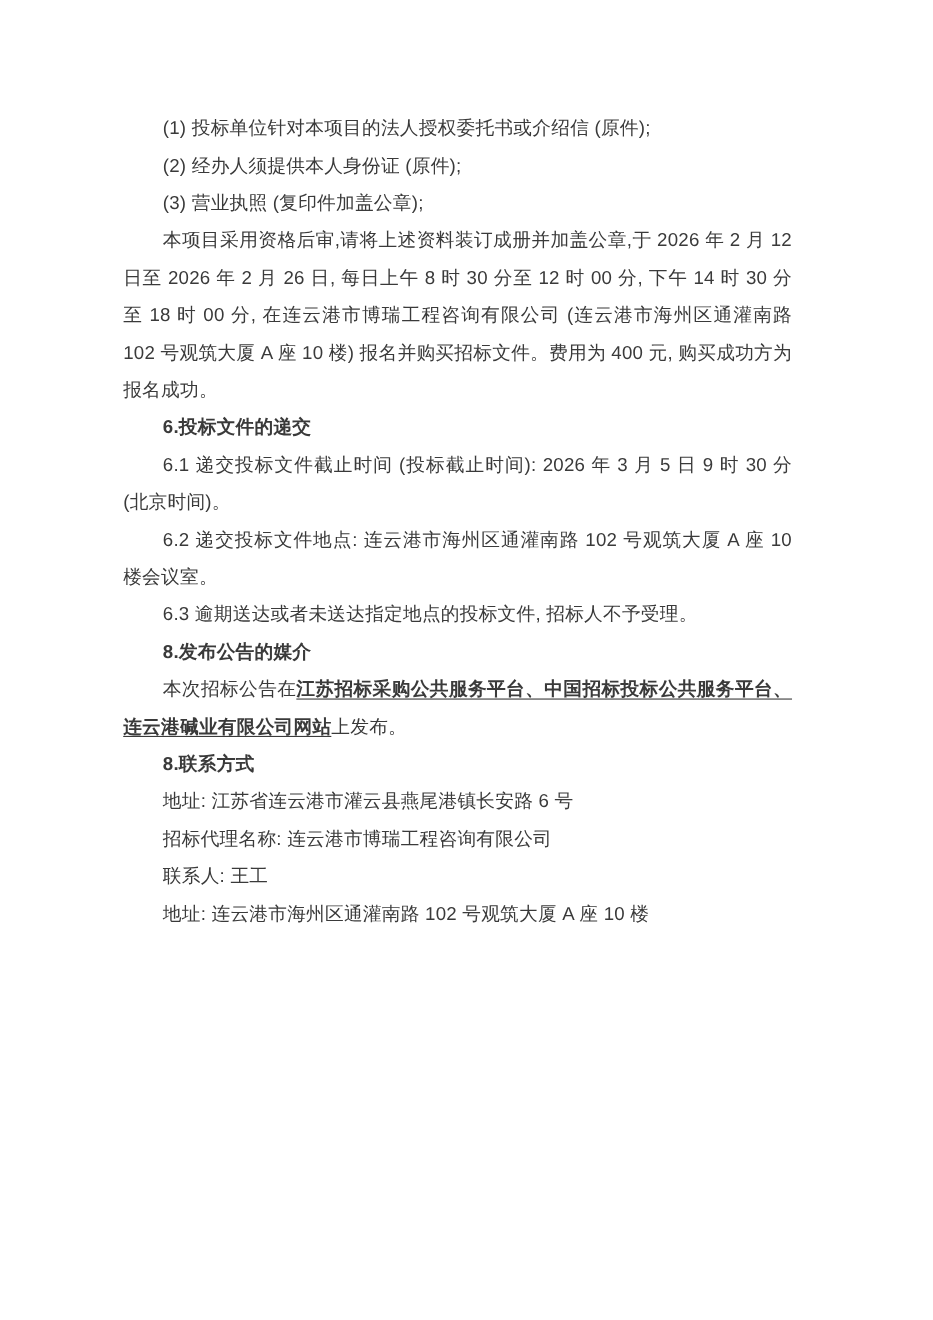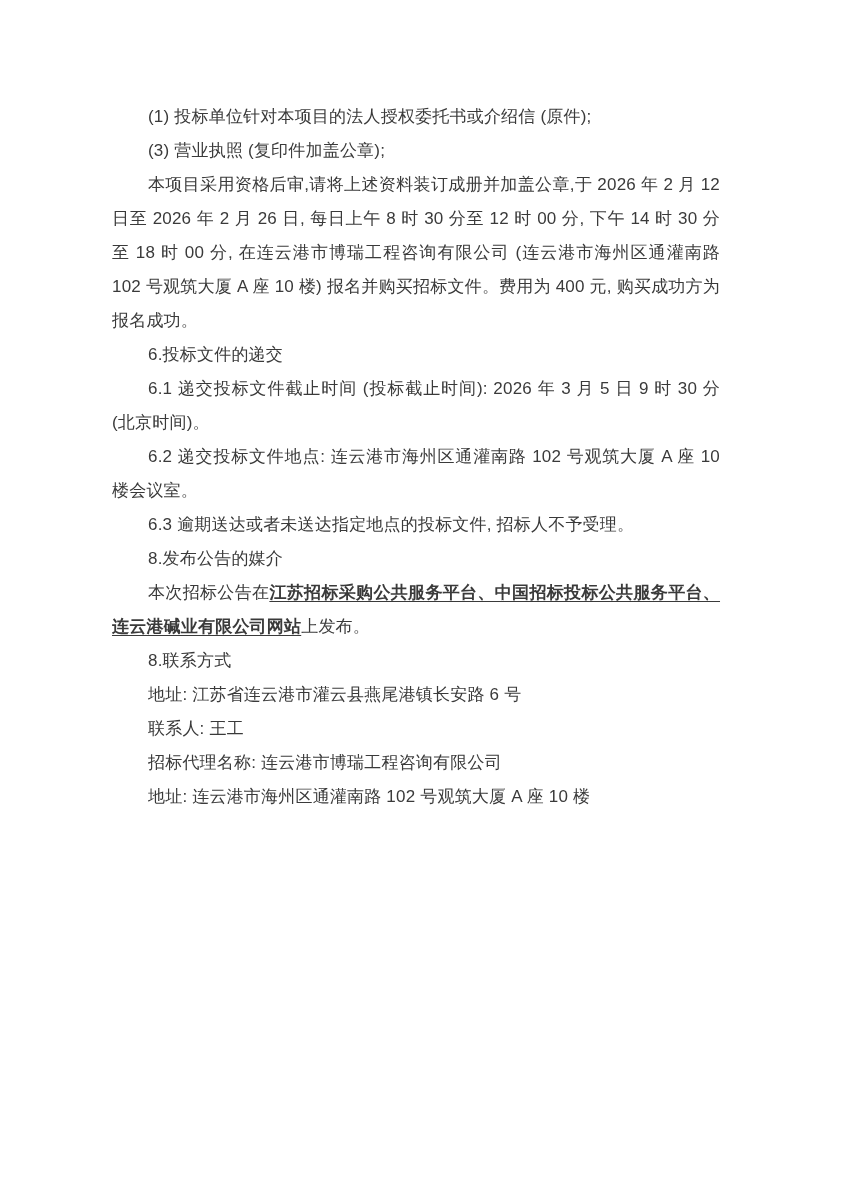--- a/index.html
+++ b/index.html
@@ -24,49 +24,50 @@
     font-size: 17px;
     line-height: 34px;
     text-align: justify;
     letter-spacing: 0.2px;
   }
   .content p {
     margin: 0;
     text-indent: 36px;
   }
   .heading {
-    font-weight: 400;
+    font-weight: 700;
   }
   .platforms {
     font-weight: 700;
     text-decoration: underline;
     text-underline-offset: 3px;
   }
 </style>
 </head>
 <body>
 
 <div class="page">
   <div class="content">
 
     <p>(1) 投标单位针对本项目的法人授权委托书或介绍信 (原件);</p>
+    <p>(2) 经办人须提供本人身份证 (原件);</p>
     <p>(3) 营业执照 (复印件加盖公章);</p>
 
     <p>本项目采用资格后审,请将上述资料装订成册并加盖公章,于 2026 年 2 月 12 日至 2026 年 2 月 26 日, 每日上午 8 时 30 分至 12 时 00 分, 下午 14 时 30 分至 18 时 00 分, 在连云港市博瑞工程咨询有限公司 (连云港市海州区通灌南路 102 号观筑大厦 A 座 10 楼) 报名并购买招标文件。费用为 400 元, 购买成功方为报名成功。</p>
 
     <p class="heading">6.投标文件的递交</p>
     <p>6.1 递交投标文件截止时间 (投标截止时间): 2026 年 3 月 5 日 9 时 30 分 (北京时间)。</p>
     <p>6.2 递交投标文件地点: 连云港市海州区通灌南路 102 号观筑大厦 A 座 10 楼会议室。</p>
     <p>6.3 逾期送达或者未送达指定地点的投标文件, 招标人不予受理。</p>
 
     <p class="heading">8.发布公告的媒介</p>
     <p>
       <span>本次招标公告在</span><span class="platforms">江苏招标采购公共服务平台、中国招标投标公共服务平台、连云港碱业有限公司网站</span><span>上发布。</span>
     </p>
 
     <p class="heading">8.联系方式</p>
     <p>地址: 江苏省连云港市灌云县燕尾港镇长安路 6 号</p>
+    <p>招标代理名称: 连云港市博瑞工程咨询有限公司</p>
     <p>联系人: 王工</p>
-    <p>招标代理名称: 连云港市博瑞工程咨询有限公司</p>
     <p>地址: 连云港市海州区通灌南路 102 号观筑大厦 A 座 10 楼</p>
 
   </div>
 </div>
 
 </body></html>

